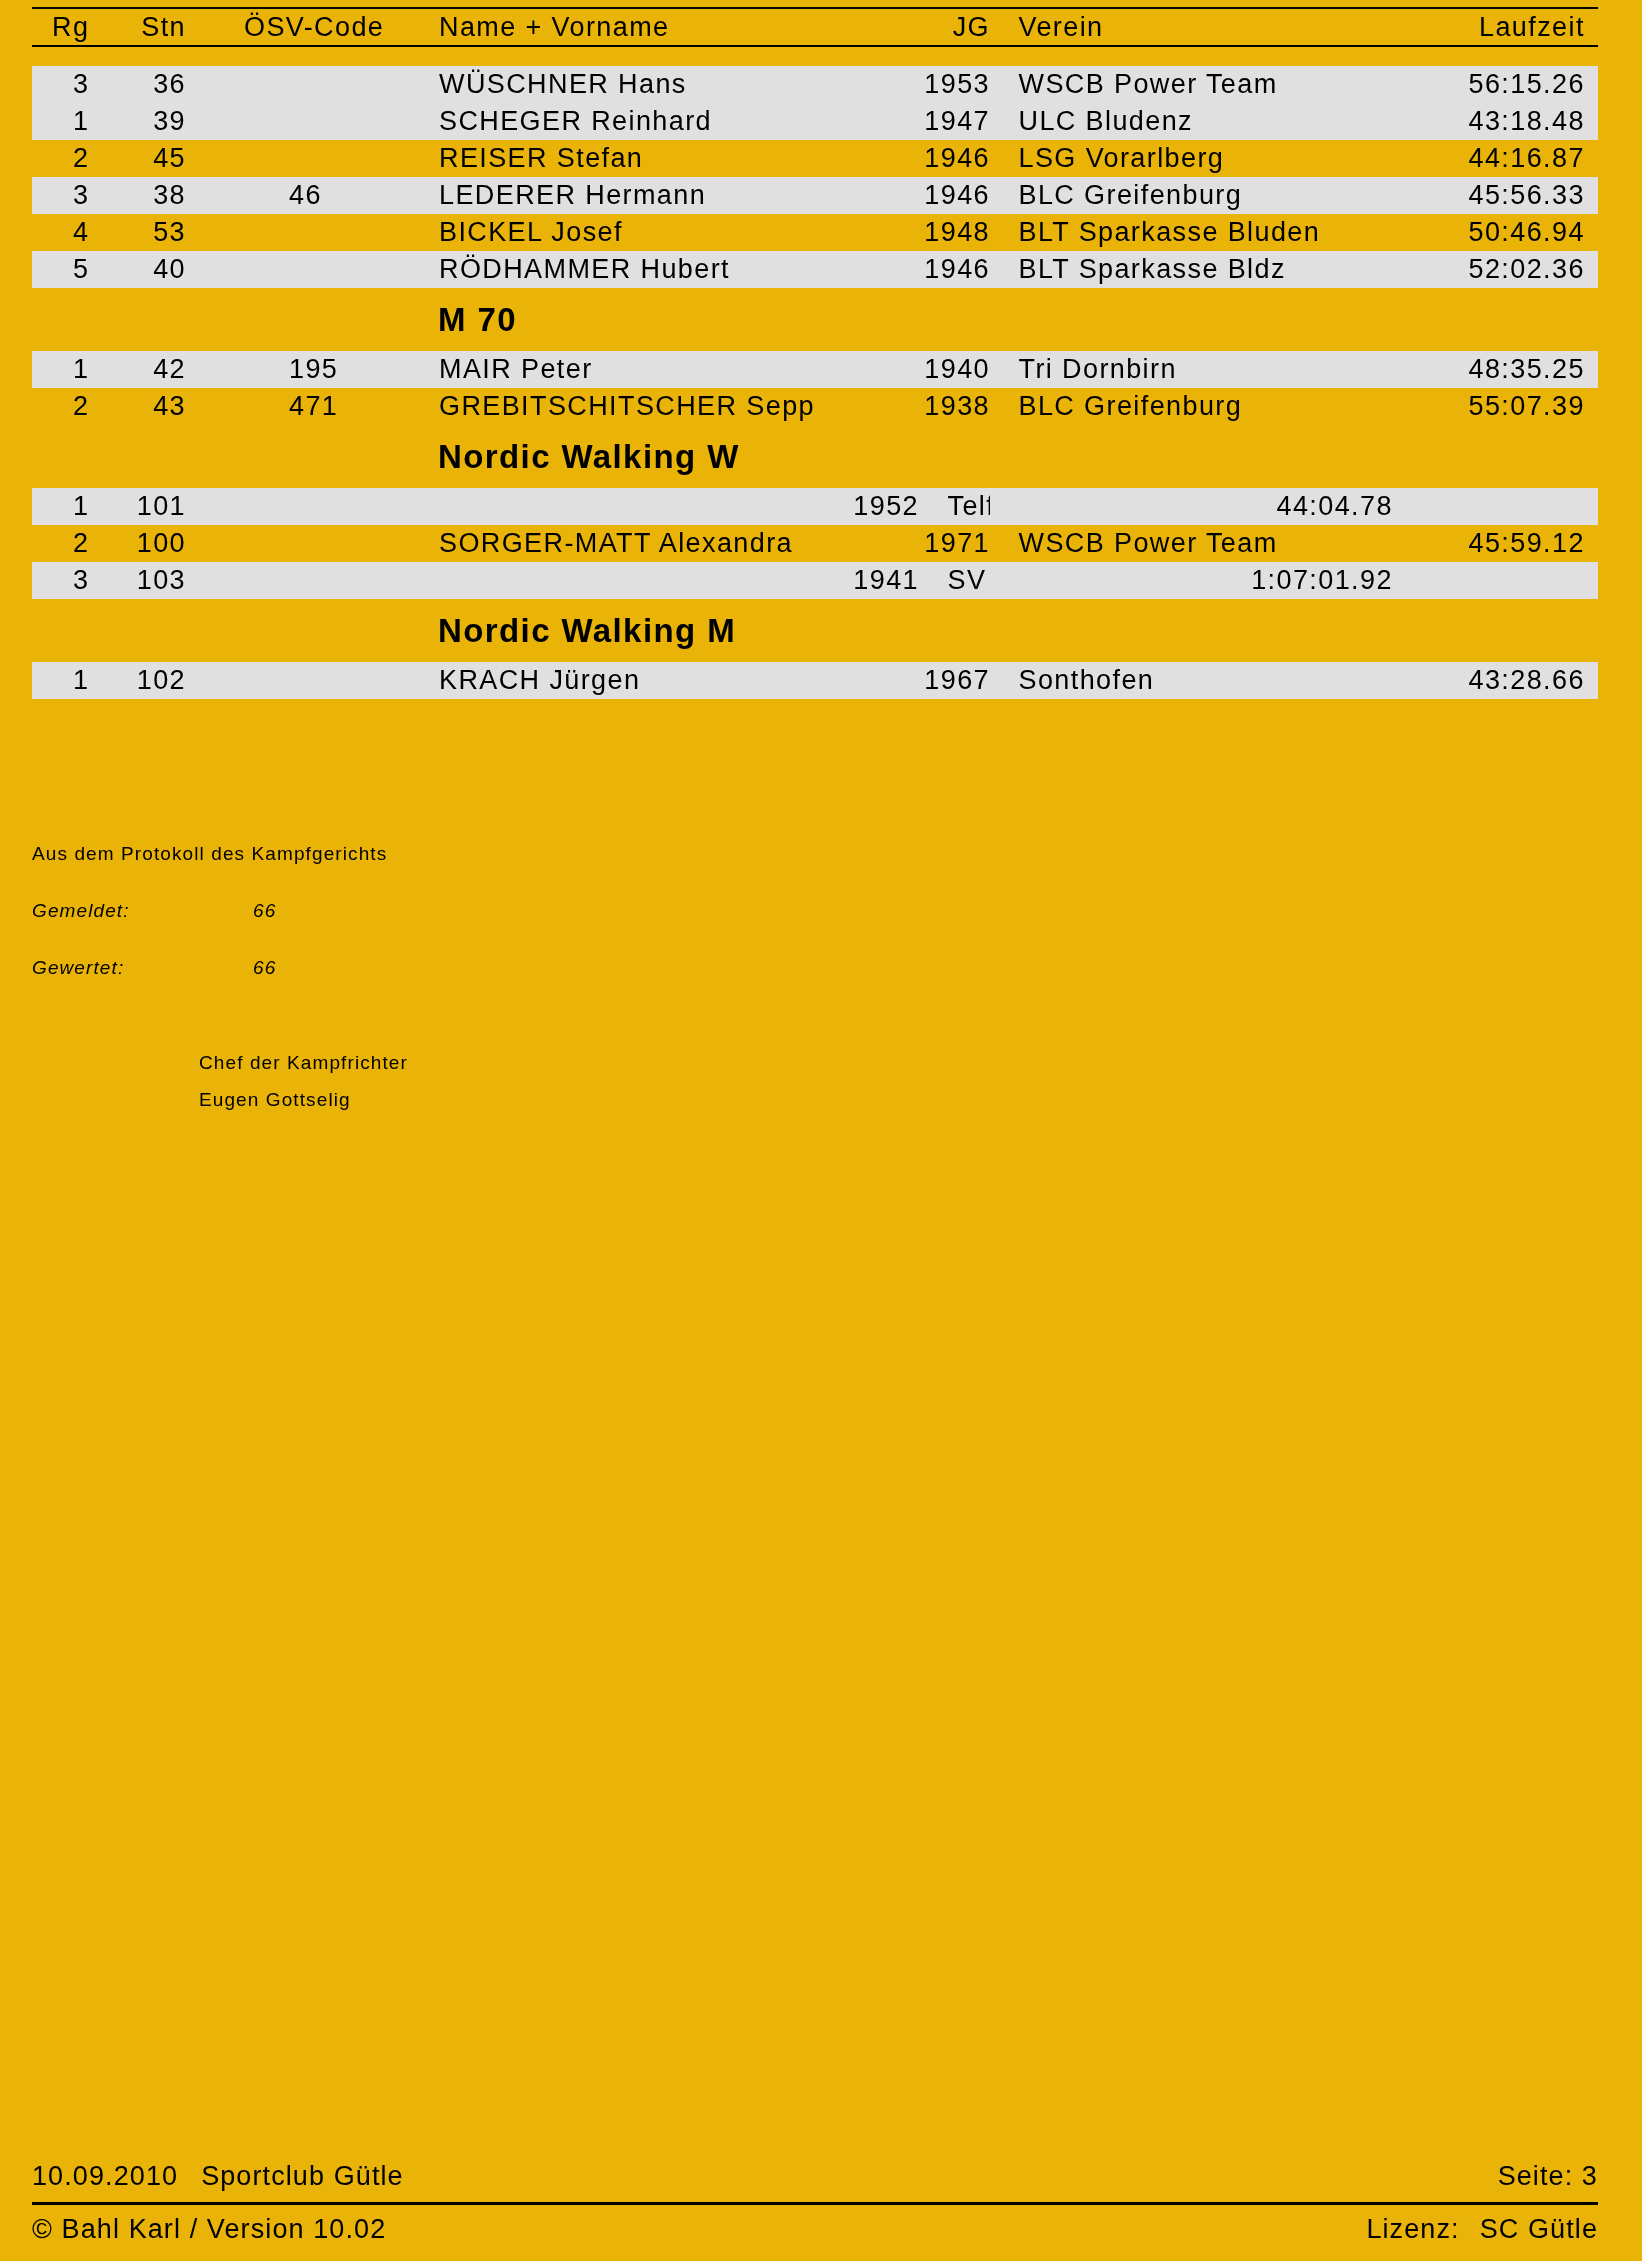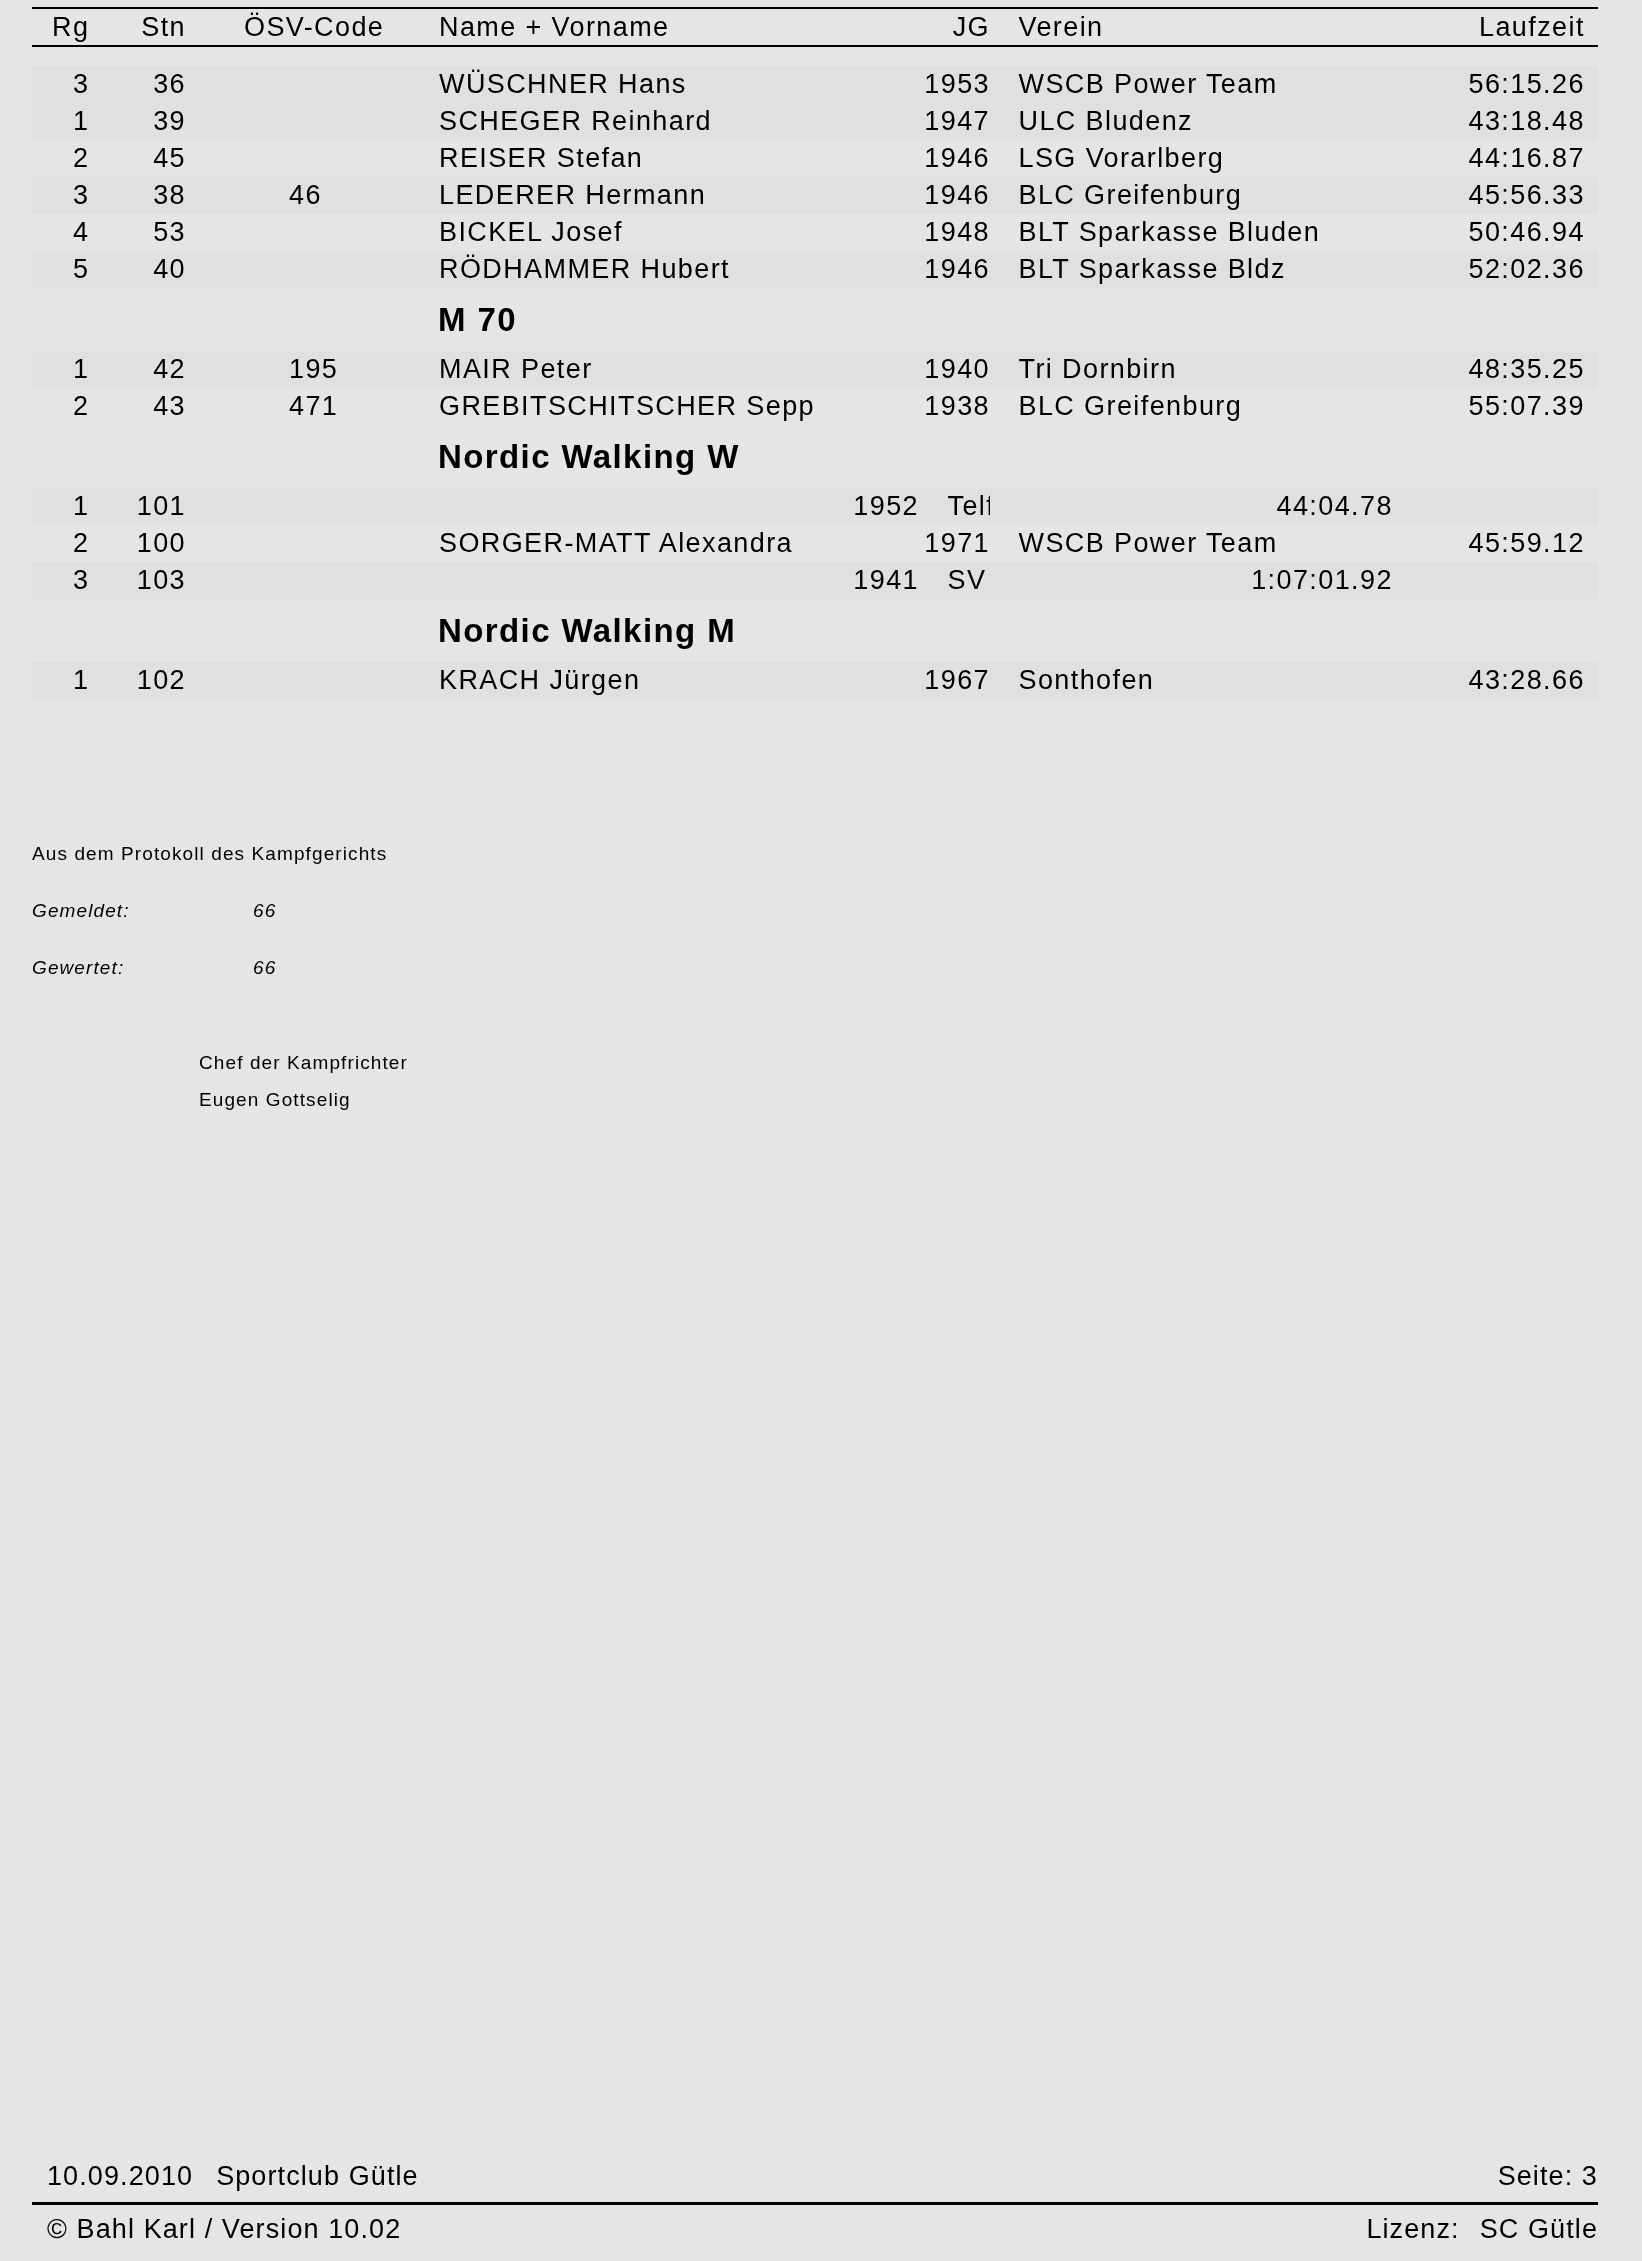--- a/index.html
+++ b/index.html
@@ -1,20 +1,20 @@
 <!DOCTYPE html>
 <html style="font-size:11.4px"><head>
 <meta charset="utf-8">
 <style>
   html, body { margin: 0; padding: 0; background: #888; }
   .page {
     position: relative;
     width: 1643px;
     height: 2261px;
-    background: #e5e5e5;
+    background: #eab308;
     color: #000000;
     font-family: "Liberation Sans", "DejaVu Sans", sans-serif;
     overflow: hidden;
   }
   
   .results {
     position: absolute;
     top: 7.1px;
     left: 32px;
     width: 1566px;
@@ -71,21 +71,21 @@
   .chef-block { margin-top: 60px; margin-left: 167px; line-height: 37px; }
   
   .footer {
     position: absolute;
     top: 2159px;
     left: 32px;
     width: 1566px;
     font-size: 27px;
     letter-spacing: 1.1px;
   }
-  .footer-line { display: flex; align-items: flex-start; line-height: 34px; margin-left: 15px; }
+  .footer-line { display: flex; align-items: flex-start; line-height: 34px; }
   .footer-club { margin-left: 23px; }
   .footer-right { margin-left: auto; }
   .footer-rule { height: 3.6px; background: #000; margin-top: 8.5px; }
   .footer-line.second { margin-top: 7.1px; }
   .license-label { margin-right: 20px; }
 </style>
 </head>
 <body>
 
 <div class="page" style="--shade: #e0e0e0;">

